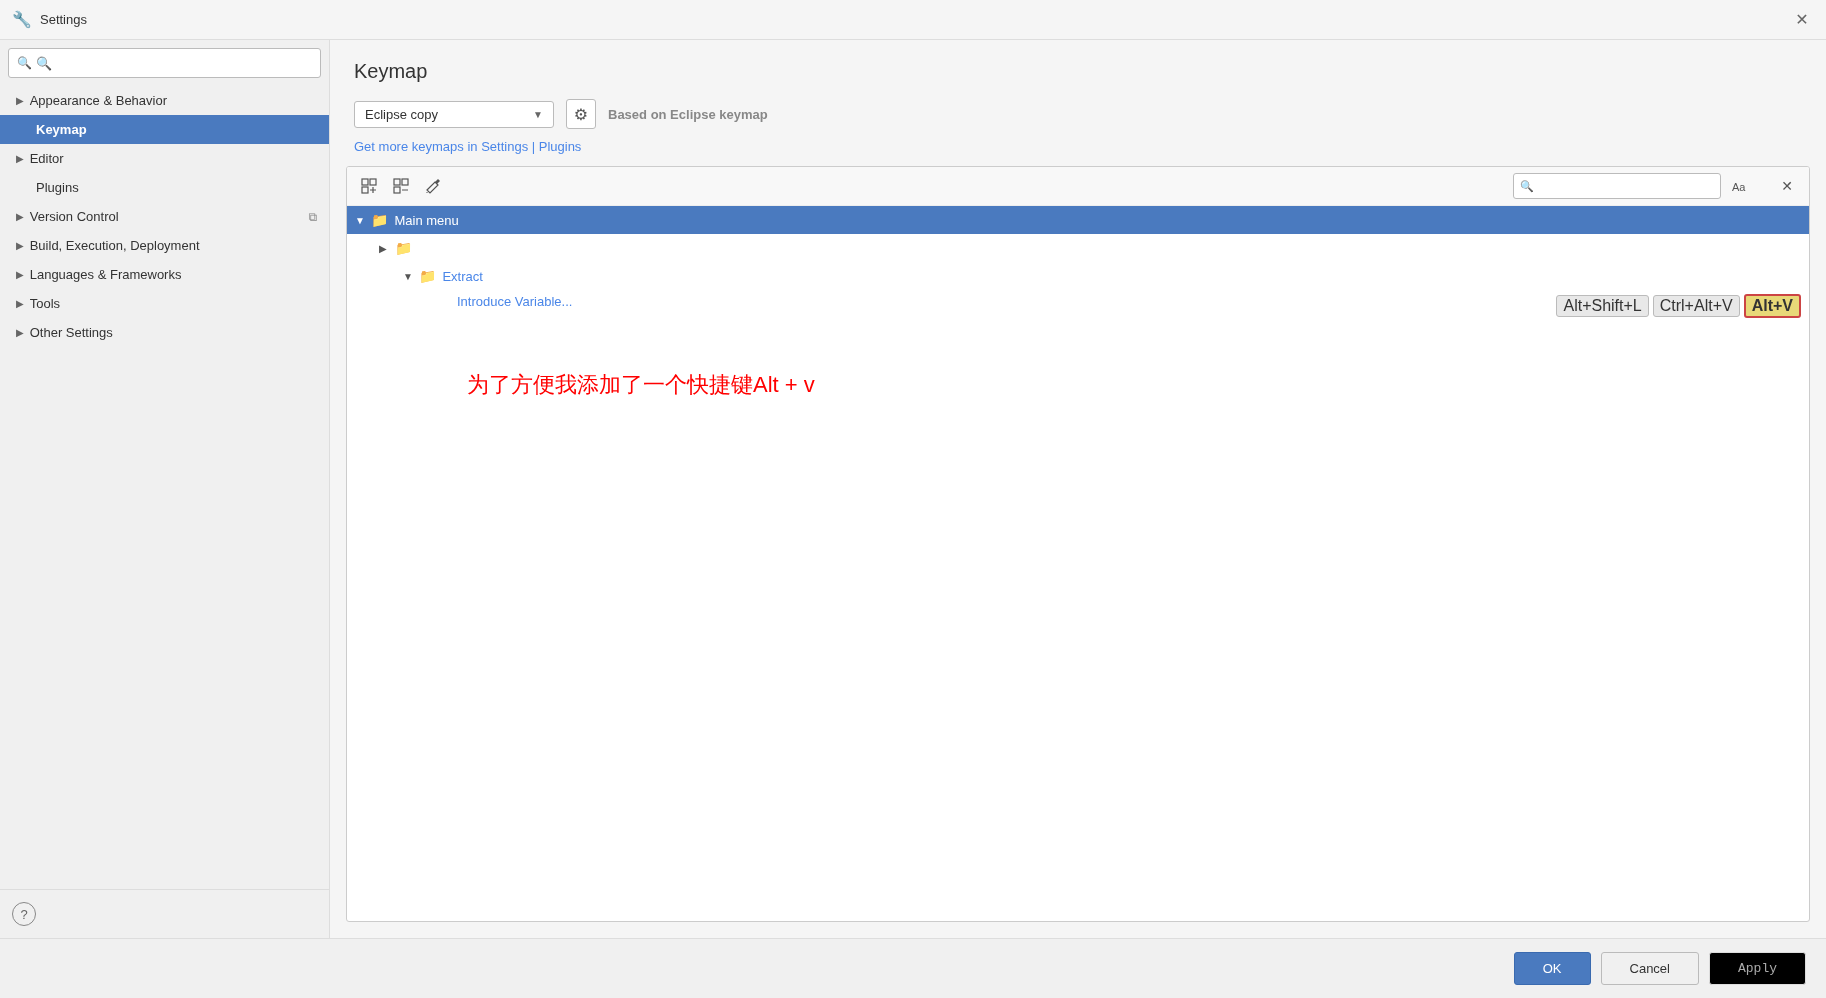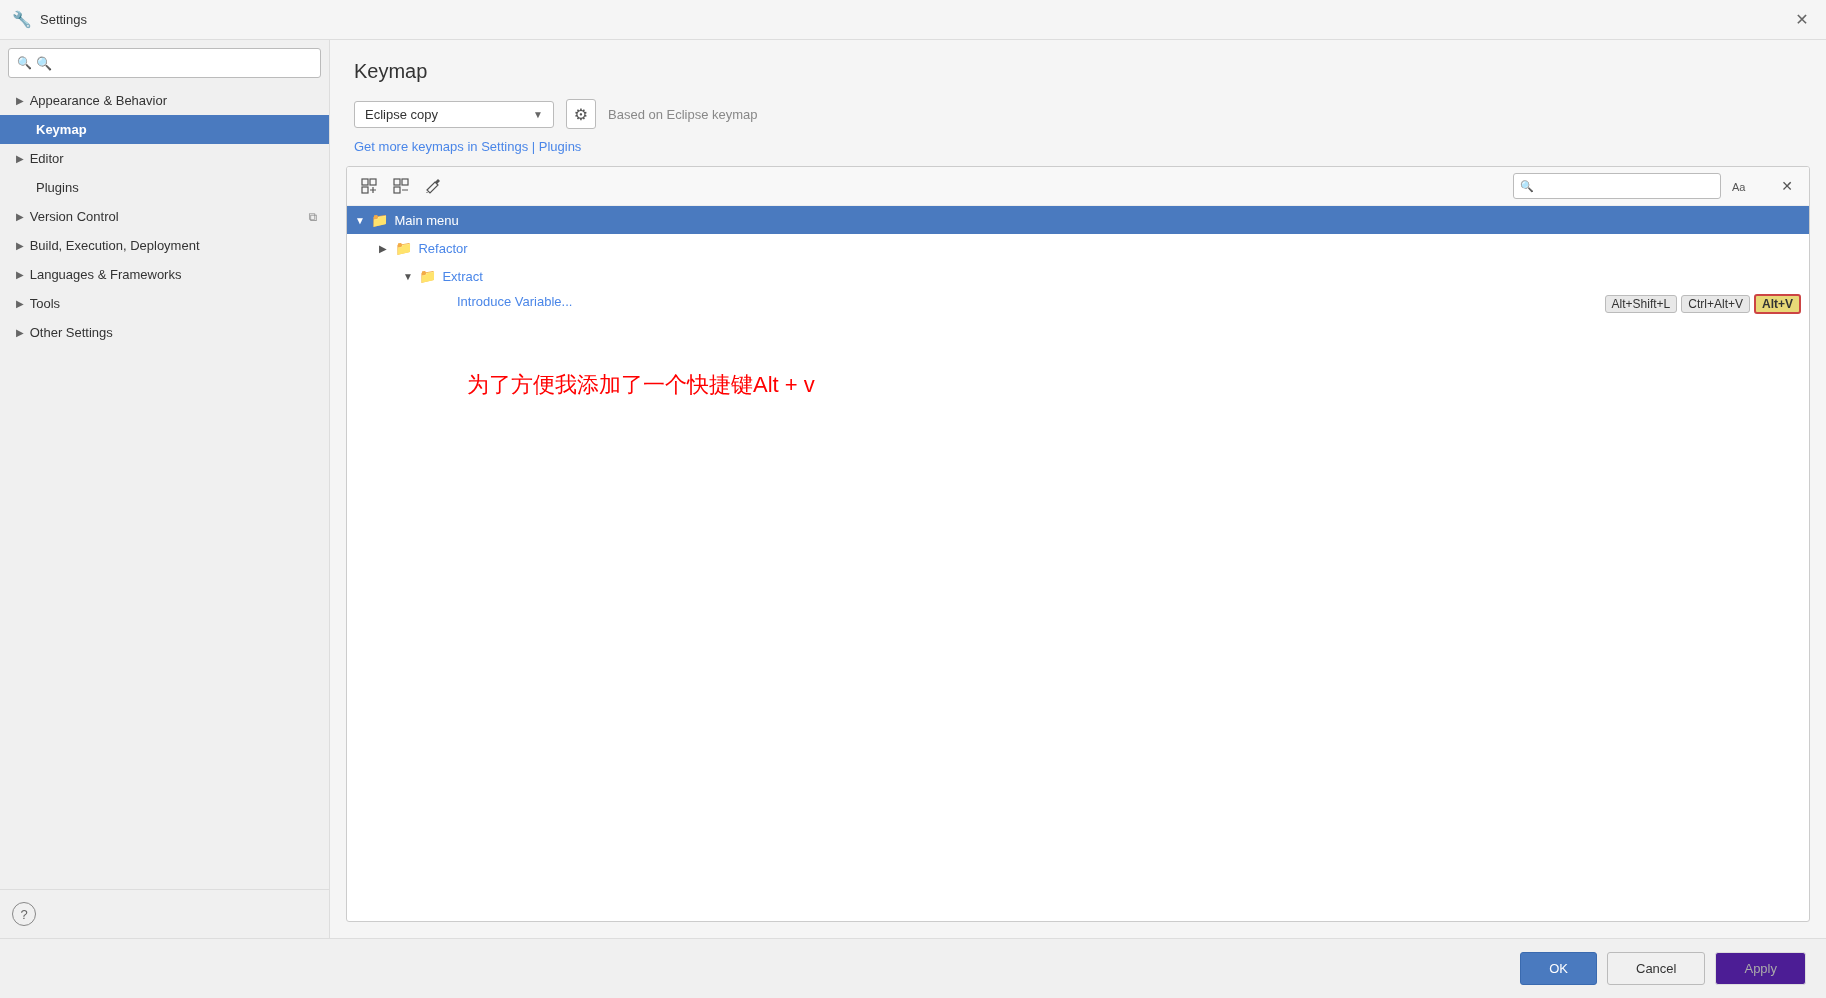--- a/index.html
+++ b/index.html
@@ -180,20 +180,21 @@
       display: flex;
       align-items: center;
       justify-content: center;
       cursor: pointer;
       color: #555;
       font-size: 16px;
     }
     .keymap-based-on {
       color: #888;
       font-size: 13px;
+      font-weight: bold;
     }
 
     .keymap-link {
       color: #4a86e8;
       font-size: 13px;
       text-decoration: none;
       cursor: pointer;
     }
 
     
@@ -298,21 +299,21 @@
       display: flex;
       gap: 4px;
       align-items: center;
     }
 
     .shortcut-badge {
       background: #e8e8e8;
       border: 1px solid #bbb;
       border-radius: 3px;
       padding: 1px 6px;
-      font-size: 12px;
+      font-size: 16px;
       color: #333;
     }
     .shortcut-badge.highlighted {
       background: #e8d878;
       border: 2px solid #cc4444;
       color: #333;
       font-weight: bold;
     }
 
     
@@ -354,24 +355,25 @@
     .btn-primary {
       background: #4a7abf;
       color: white;
       border-color: #3a6aaf;
     }
     .btn-default {
       background: #f0f0f0;
       color: #333;
     }
     .btn-disabled {
-      background: #4c1d95;
+      background: #000000;
       color: #aaa;
       border-color: #ddd;
       cursor: default;
+      font-family: Liberation Mono, monospace;
     }
   </style>
 </head>
 <body>
 
 <div class="titlebar">
   <span class="titlebar-icon">🔧</span>
   <span class="titlebar-title">Settings</span>
   <button class="titlebar-close">✕</button>
 </div>
@@ -494,21 +496,20 @@
 
         <div class="tree-row selected indent-0">
           <span class="tree-expand">▼</span>
           <span class="tree-folder-icon" style="color:#5a9ae0;">📁</span>
           <span class="tree-label">Main menu</span>
         </div>
 
         <div class="tree-row indent-1" style="padding-left:32px;">
           <span class="tree-expand">▶</span>
           <span class="tree-folder-icon" style="color:#5a9ae0;">📁</span>
-          <span class="tree-label">Refactor</span>
         </div>
 
         <div class="tree-row indent-2" style="padding-left:56px;">
           <span class="tree-expand">▼</span>
           <span class="tree-folder-icon" style="color:#5a9ae0;">📁</span>
           <span class="tree-label">Extract</span>
         </div>
 
         <div class="tree-row indent-3" style="padding-left:80px; display:flex; align-items:flex-start;">
           <span class="tree-expand" style="width:12px; display:inline-block;"></span>

